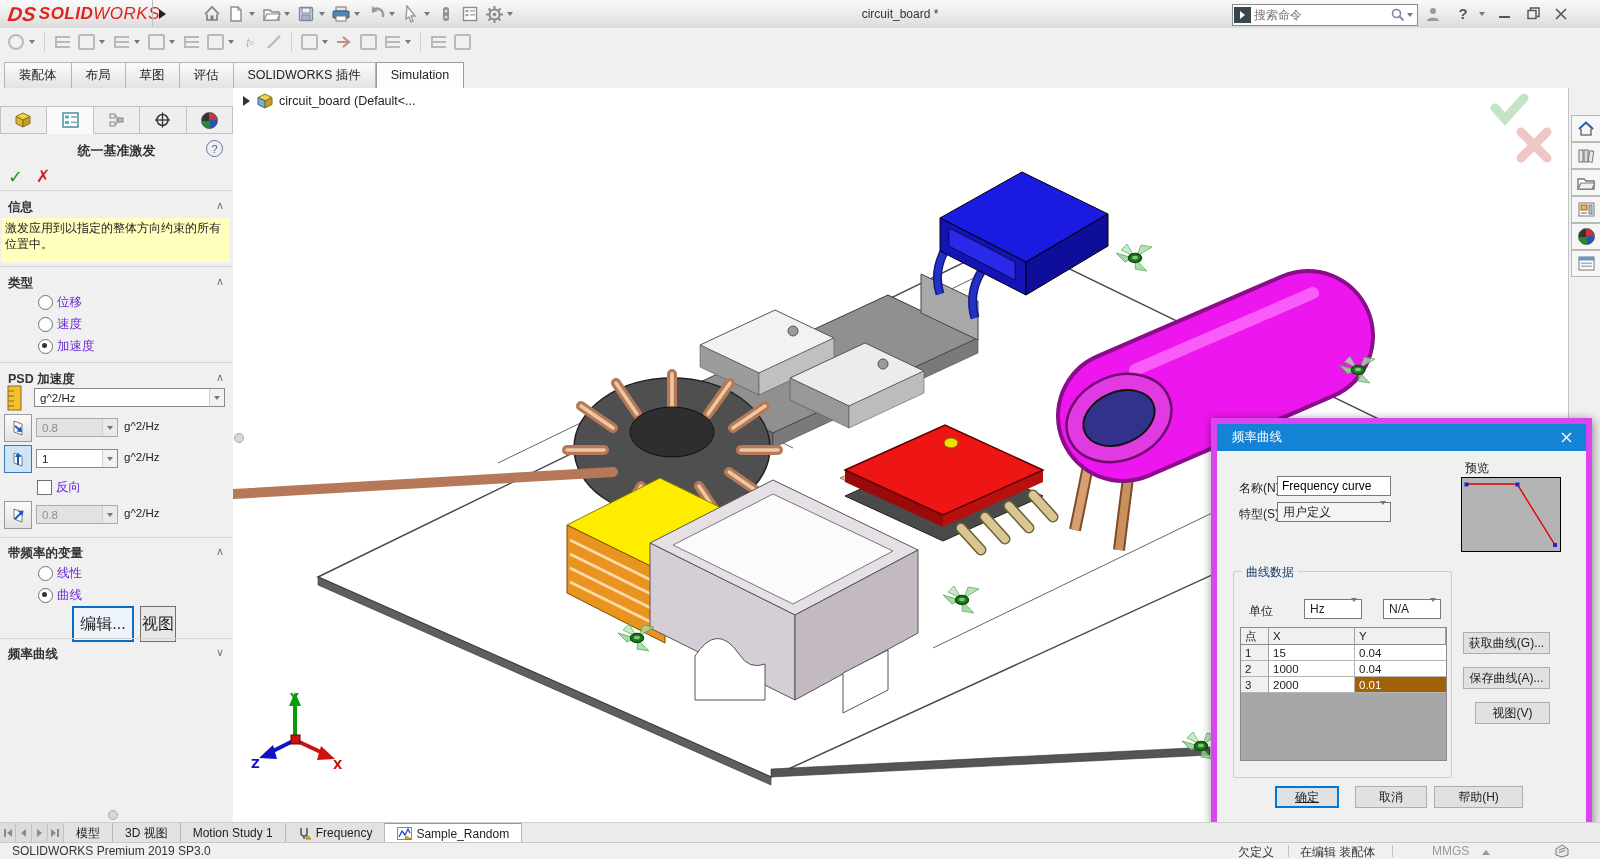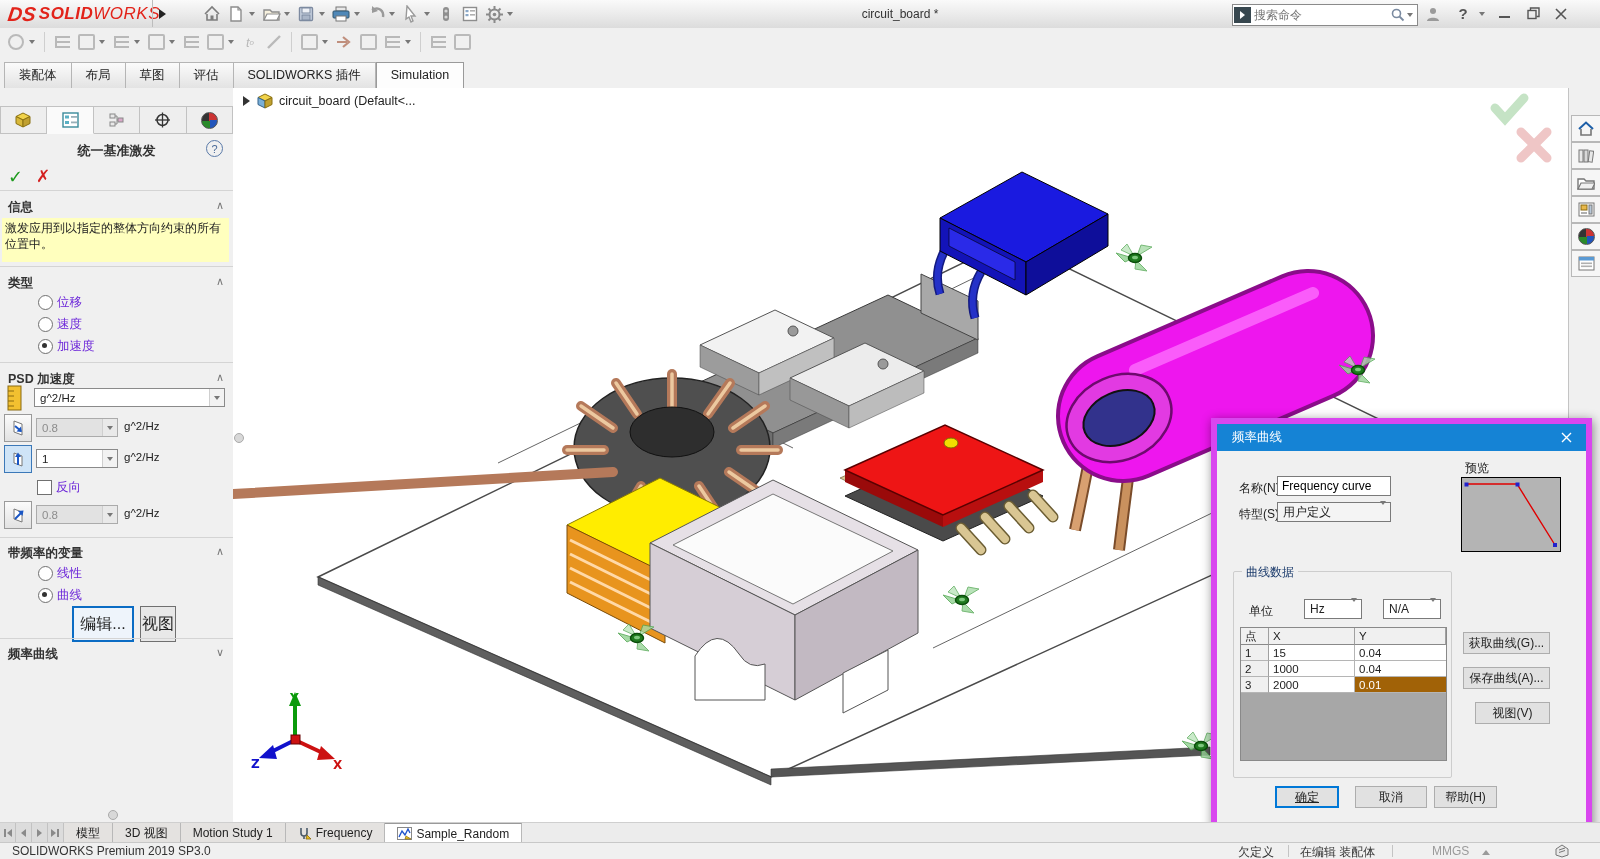--- a/index.html
+++ b/index.html
@@ -848,21 +848,21 @@
       <span class="tc c2 selcell">0.01</span>
     </div>
   </div>
 
   <div class="wbtn" style="left:246px;top:208px;width:87px">获取曲线(G)...</div>
   <div class="wbtn" style="left:246px;top:243px;width:87px">保存曲线(A)...</div>
   <div class="wbtn" style="left:258px;top:278px;width:75px">视图(V)</div>
 
   <div class="wbtn def" style="left:58px;top:362px;width:64px">确定</div>
   <div class="wbtn" style="left:138px;top:362px;width:72px">取消</div>
-  <div class="wbtn" style="left:217px;top:362px;width:63px">帮助(H)</div>
+  <div class="wbtn" style="left:217px;top:362px;width:89px">帮助(H)</div>
 </div>
 
 <div id="bottomtabs">
   <span class="navbtn">
       <span class="bbar"></span>
       <span class="tri-l"></span>
     </span>
   <span class="navbtn">
       <span class="tri-l"></span>
     </span>

